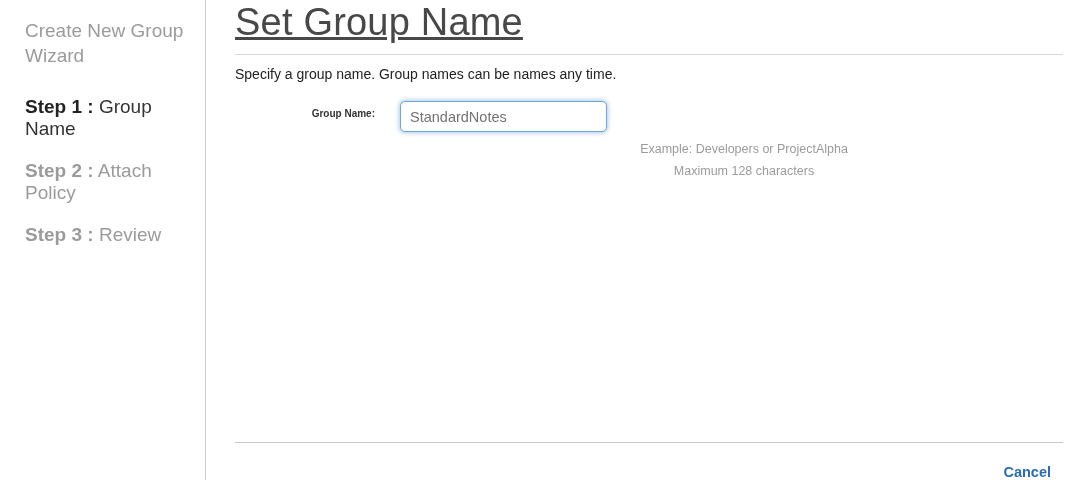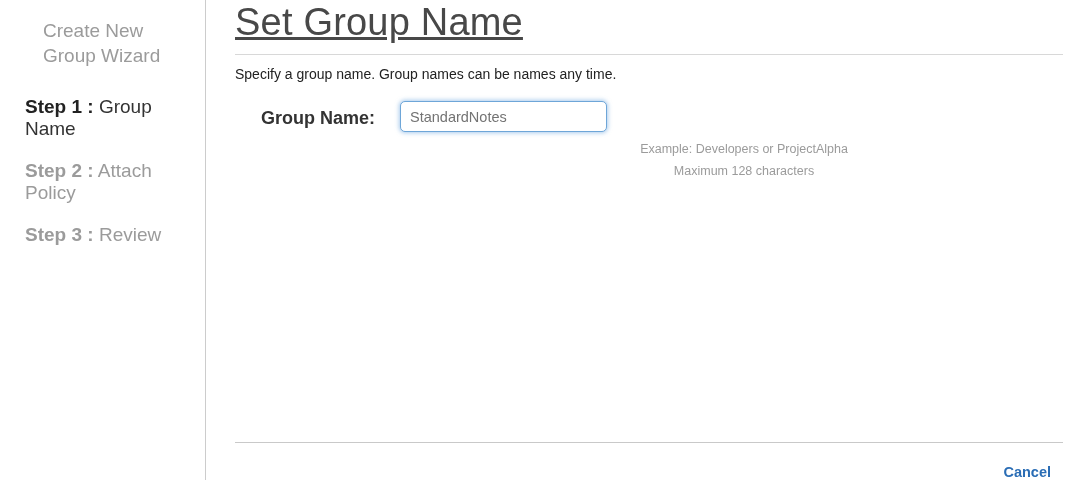--- a/index.html
+++ b/index.html
@@ -15,21 +15,20 @@
   .sidebar {
     position: absolute; left: 0; top: 0;
     width: 206px; height: 480px;
     border-right: 1px solid #cccccc;
     padding: 18px 20px 0 25px;
   }
   .wizard-title {
     font-size: 19px; line-height: 25px;
     color: #9b9b9b; font-weight: 400;
     max-width: 160px;
-    margin-left: 18px;
   }
   .steps { margin-top: 28px; }
   .step { font-size: 19px; color: #9b9b9b; margin-bottom: 20px; cursor: default; }
   .step .prefix { font-weight: 700; }
   .step.active { color: #333333; }
   .step.active .prefix { font-weight: 700; color: #222222; }
 
   
   .main {
     position: absolute; left: 235px; top: 0;
@@ -49,21 +48,21 @@
     font-size: 14px; color: #222222;
   }
 
   .form-row {
     display: flex; align-items: flex-start;
     margin-top: 19px;
   }
   .field-label {
     width: 165px; text-align: right;
     padding-right: 25px; padding-top: 7px;
-    font-size: 18px; font-weight: 700; color: #333333;
+    font-size: 10px; font-weight: 700; color: #333333;
   }
   .text-input {
     width: 207px; height: 31px;
     padding: 5px 9px;
     font-family: "Liberation Sans", "DejaVu Sans", sans-serif;
     font-size: 14.5px; color: #737373;
     background: #ffffff;
     border: 1px solid #6ea6d8;
     border-radius: 5px;
     outline: none;

